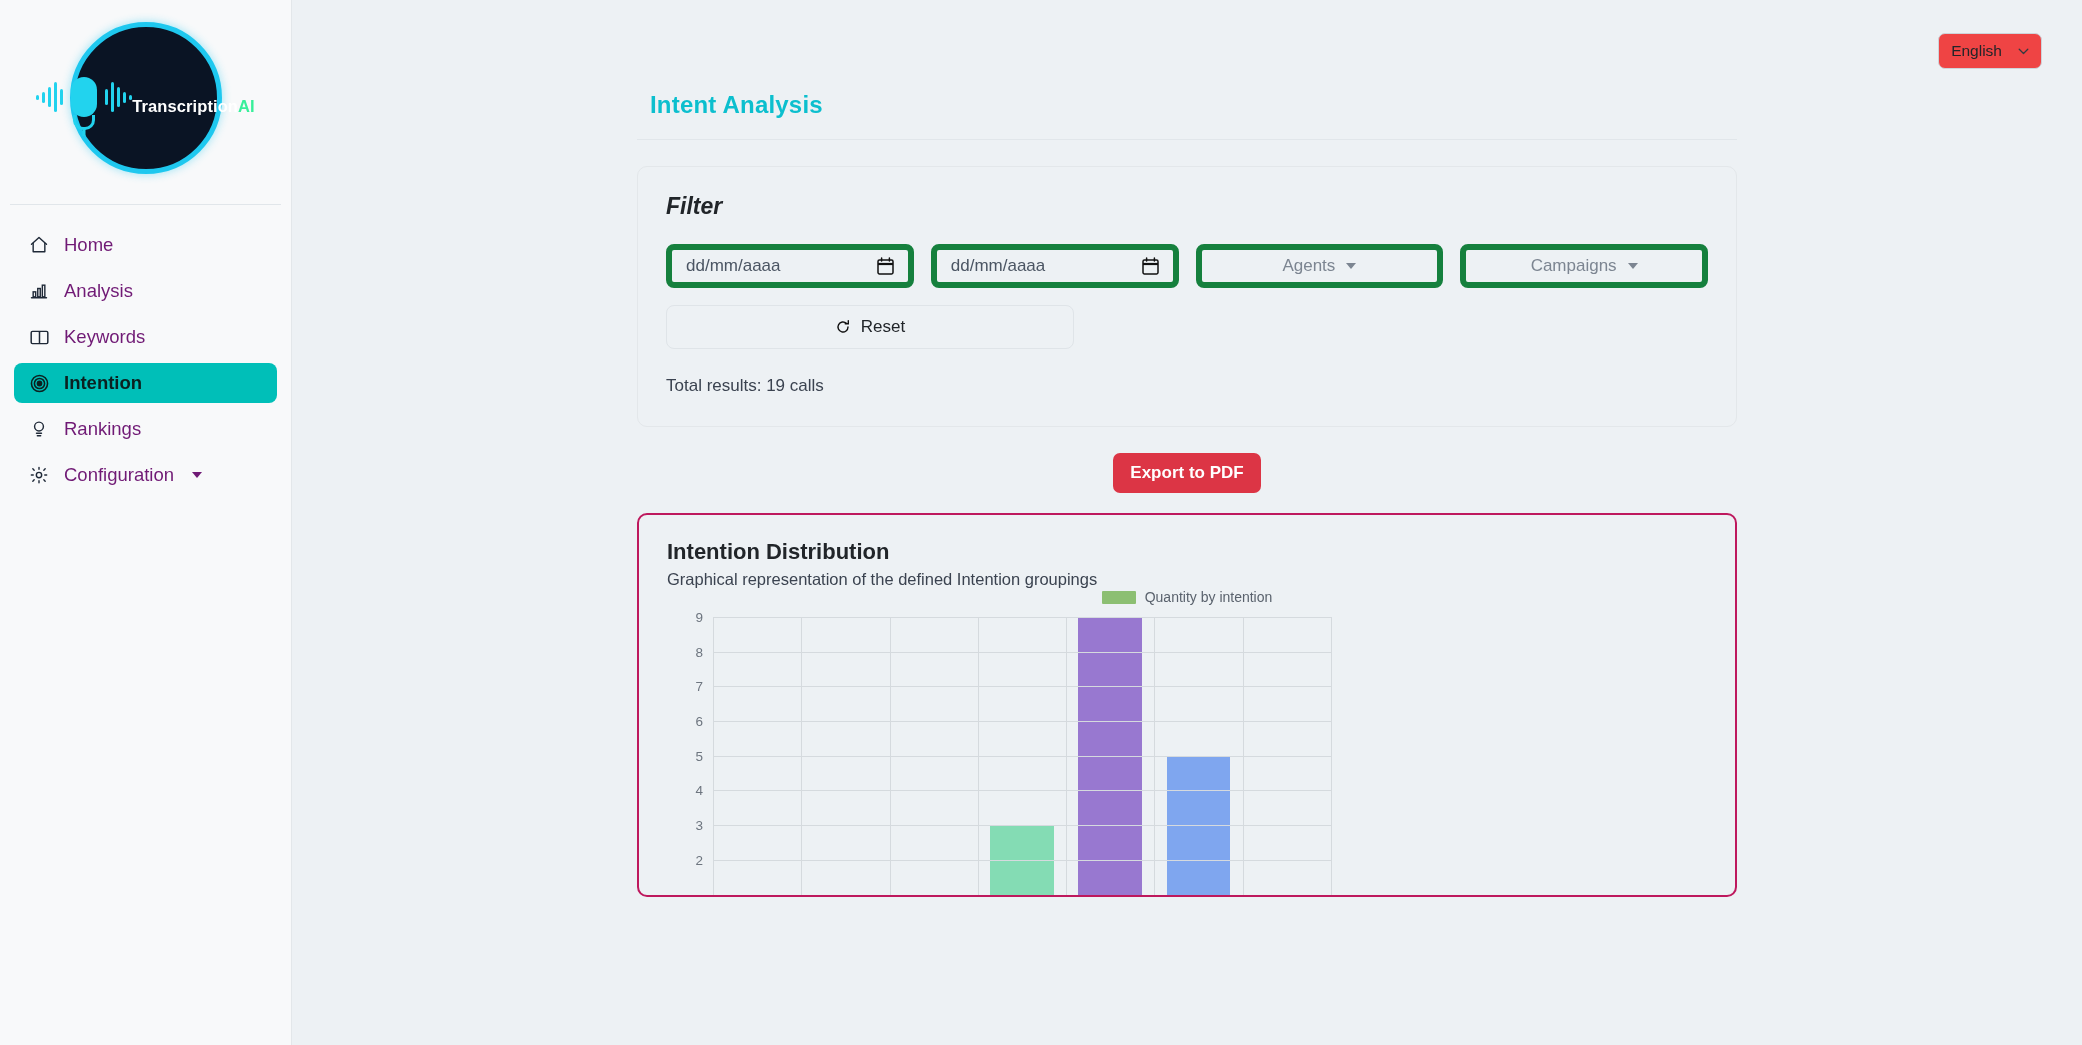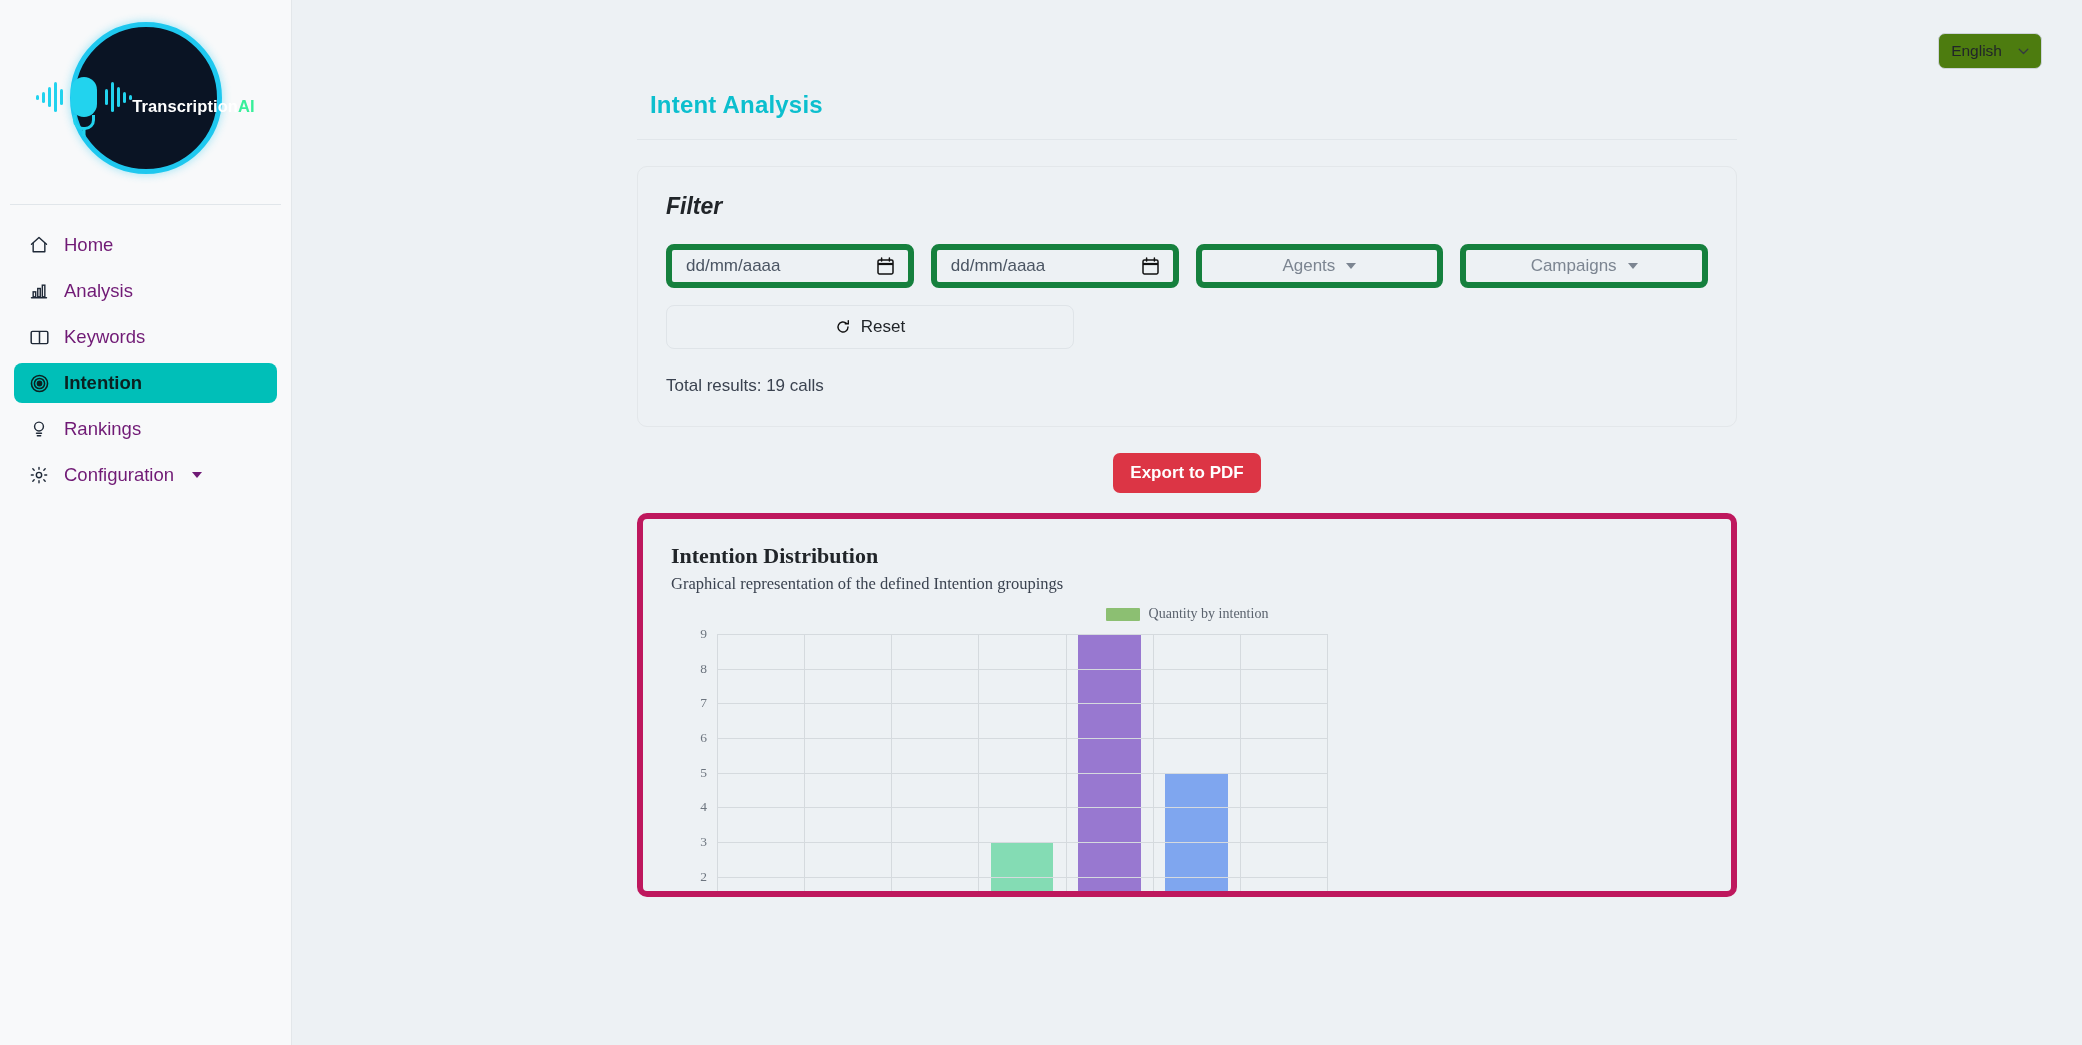--- a/index.html
+++ b/index.html
@@ -73,21 +73,21 @@
     width: 0; height: 0; margin-left: 4px;
     border-left: 5px solid transparent; border-right: 5px solid transparent;
     border-top: 6px solid currentColor;
   }
 
   
   .main { flex: 1 1 auto; position: relative; padding: 0; overflow: hidden; }
 
   .lang-row { display: flex; justify-content: flex-end; padding: 33px 40px 0 0; }
   .lang-select {
-    background: #4d7c0f; border: 1px solid #ced4da; border-radius: 7px;
+    background: #ef4444; border: 1px solid #ced4da; border-radius: 7px;
     height: 36px; min-width: 97px;
     display: flex; align-items: center; 
     padding: 0 12px; gap: 16px;
     font-size: 15.5px; color: #212529; cursor: pointer;
   }
   .chev {
     width: 11px; height: 7px; flex: 0 0 11px;
   }
 
   .page-title {
@@ -136,28 +136,28 @@
   .export-row { display: flex; justify-content: center; margin: 26px 345px 0 345px; }
   .btn-export {
     background: #dc3545; color: #fff; border: none; border-radius: 7px;
     height: 40px; padding: 0 17px;
     font-size: 17px; font-weight: 600; cursor: pointer;
     font-family: inherit;
   }
 
   .chart-card {
     margin: 20px 345px 0 345px;
-    border: 6px solid #be185d; border-radius: 10px;
+    border: 2px solid #be185d; border-radius: 10px;
     padding: 24px 28px 0 28px;
-    height: 384px; overflow: hidden; font-family: Liberation Serif, serif;
+    height: 384px; overflow: hidden;
   }
   .chart-h { font-size: 22px; font-weight: 700; margin: 0; color: #212529; }
   .chart-sub { font-size: 16.5px; color: #3b4350; margin-top: 5px; }
 
-  .legend { display: flex; align-items: center; justify-content: center; gap: 9px; margin-top: 12px; }
+  .legend { display: flex; align-items: center; justify-content: center; gap: 9px; }
   .legend .sw { width: 34px; height: 13px; background: #8cbf72; border-radius: 1px; }
   .legend .lb { font-size: 14px; color: #5a626d; }
 
   
   .plot-wrap { position: relative; height: 296px; margin-top: 4px; }
   .plot {
     position: absolute; left: 46px; right: 376px; top: 8px; height: 312px;
   }
   .yaxis { position: absolute; left: 0; top: 8px; width: 44px; height: 312px; }
   .ytick {

